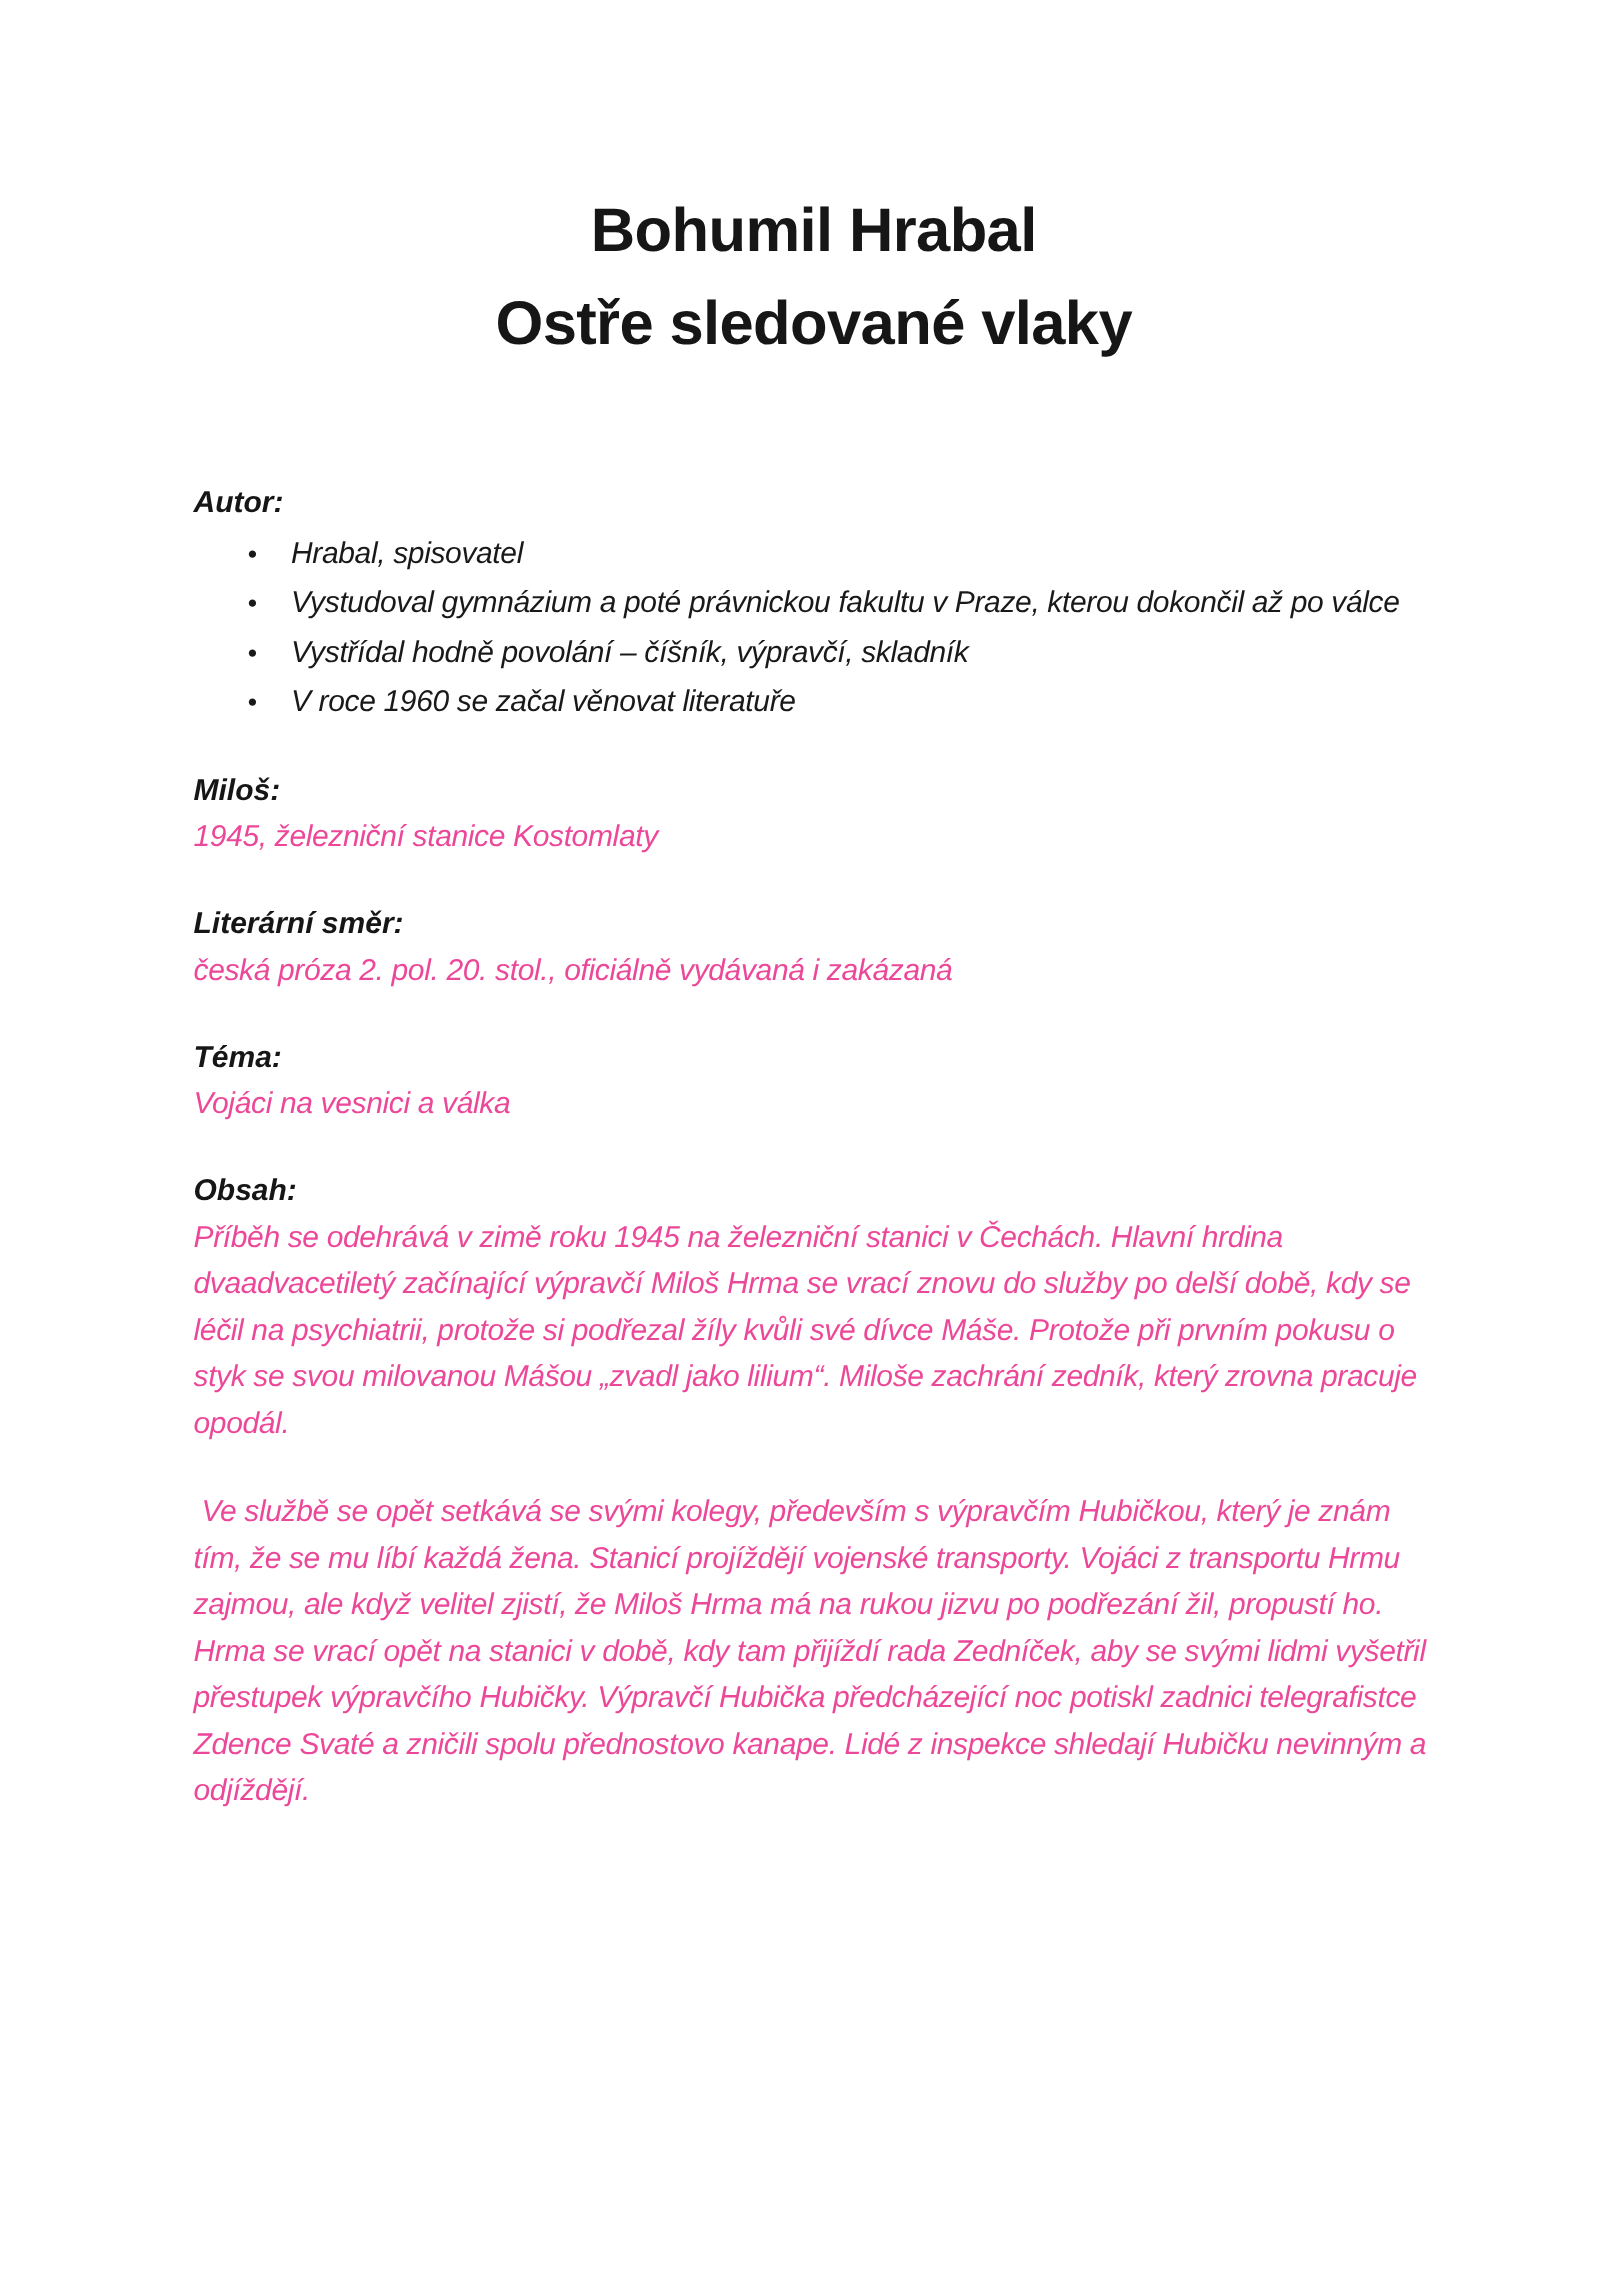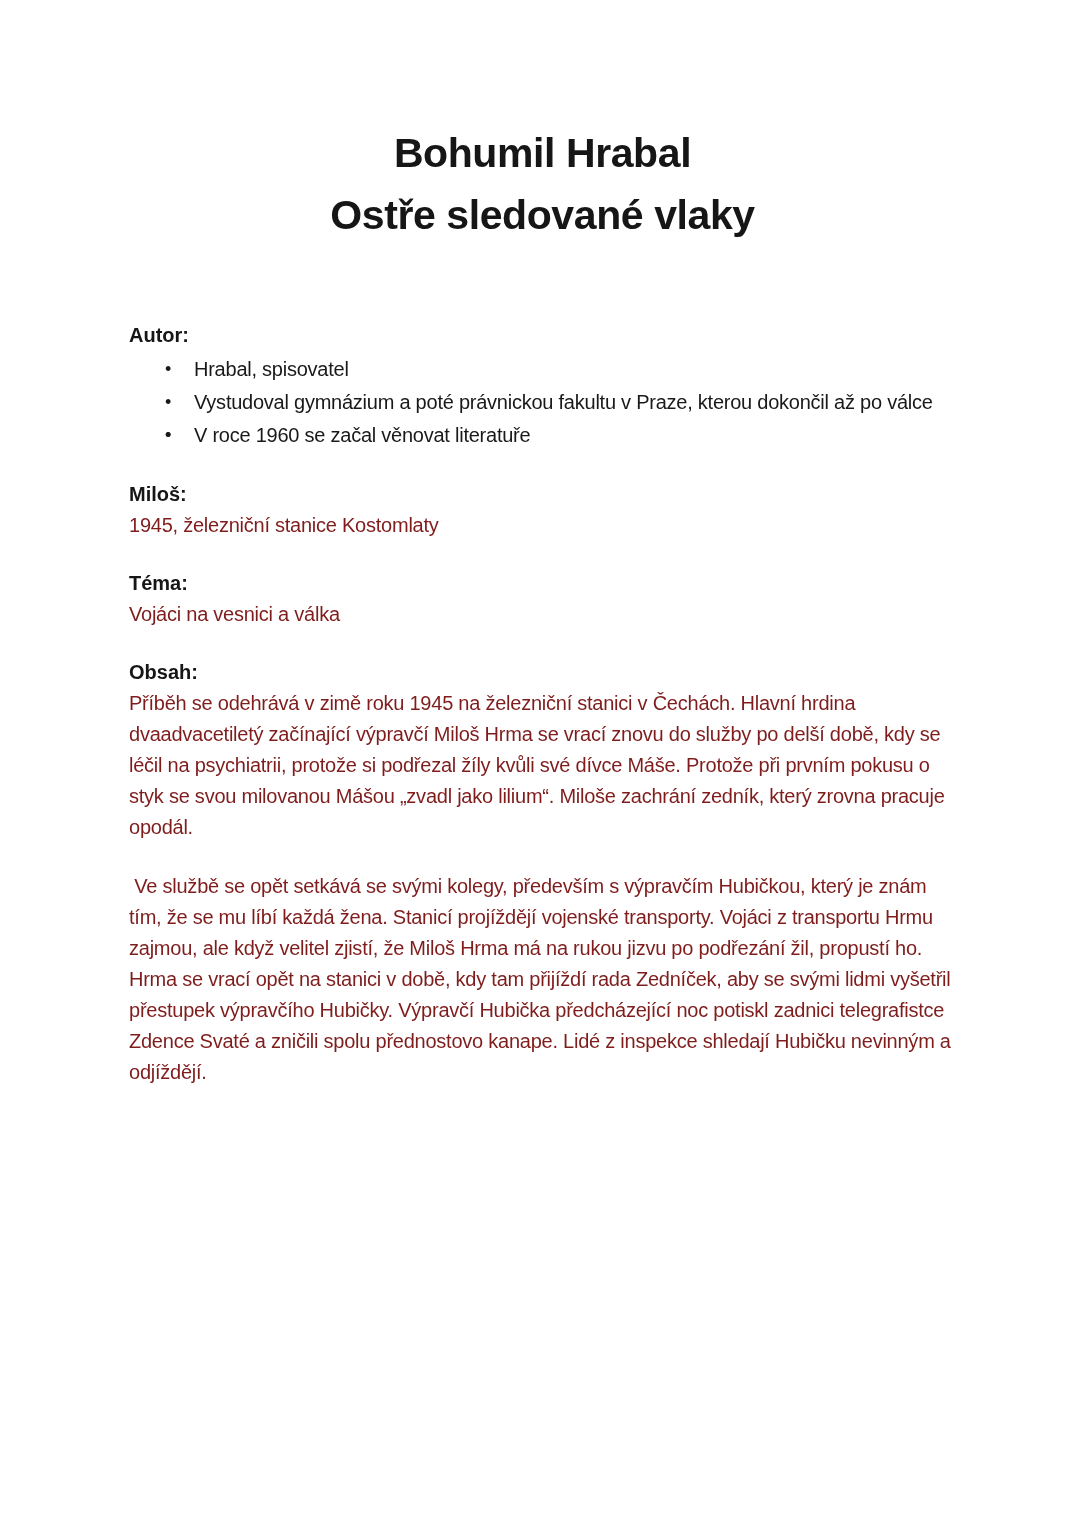--- a/index.html
+++ b/index.html
@@ -26,35 +26,36 @@
     font-weight: 700;
     text-align: center;
     letter-spacing: -0.01em;
     color: #161616;
   }
   .title-block {
     margin-bottom: 74px;
   }
   .doc-section {
     margin: 0 0 27px 0;
+    font-style: italic;
   }
   .section-heading {
     margin: 0;
     font-size: 20px;
     line-height: 31px;
     font-weight: 700;
     color: #161616;
   }
   .body-text {
     margin: 0;
     font-size: 20px;
     line-height: 31px;
     font-weight: 400;
     letter-spacing: -0.012em;
-    color: #7f1d1d;
+    color: #ec4899;
     max-width: 827px;
   }
   .obsah-paragraph {
     white-space: pre-wrap;
     margin: 0 4px 28px 0;
   }
   .obsah-paragraph:last-child {
     margin-bottom: 0;
   }
   .bullet-list {
@@ -97,33 +98,38 @@
       <li class="bullet-row">
         <span class="bullet-dot">•</span>
         <span class="bullet-text">Hrabal, spisovatel</span>
       </li>
       <li class="bullet-row">
         <span class="bullet-dot">•</span>
         <span class="bullet-text">Vystudoval gymnázium a poté právnickou fakultu v Praze, kterou dokončil až po válce</span>
       </li>
       <li class="bullet-row">
         <span class="bullet-dot">•</span>
+        <span class="bullet-text">Vystřídal hodně povolání – číšník, výpravčí, skladník</span>
       </li>
       <li class="bullet-row">
         <span class="bullet-dot">•</span>
         <span class="bullet-text">V roce 1960 se začal věnovat literatuře</span>
       </li>
     </ul>
   </section>
 
   <section class="doc-section">
     <h2 class="section-heading">Miloš:</h2>
     <p class="body-text">1945, železniční stanice Kostomlaty</p>
   </section>
 
+  <section class="doc-section">
+    <h2 class="section-heading">Literární směr:</h2>
+    <p class="body-text">česká próza 2. pol. 20. stol., oficiálně vydávaná i zakázaná</p>
+  </section>
 
   <section class="doc-section">
     <h2 class="section-heading">Téma:</h2>
     <p class="body-text">Vojáci na vesnici a válka</p>
   </section>
 
 
   <section class="doc-section">
     <h2 class="section-heading">Obsah:</h2>
     <p class="body-text obsah-paragraph">Příběh se odehrává v zimě roku 1945 na železniční stanici v Čechách. Hlavní hrdina dvaadvacetiletý začínající výpravčí Miloš Hrma se vrací znovu do služby po delší době, kdy se léčil na psychiatrii, protože si podřezal žíly kvůli své dívce Máše. Protože při prvním pokusu o styk se svou milovanou Mášou „zvadl jako lilium“. Miloše zachrání zedník, který zrovna pracuje opodál.</p>

